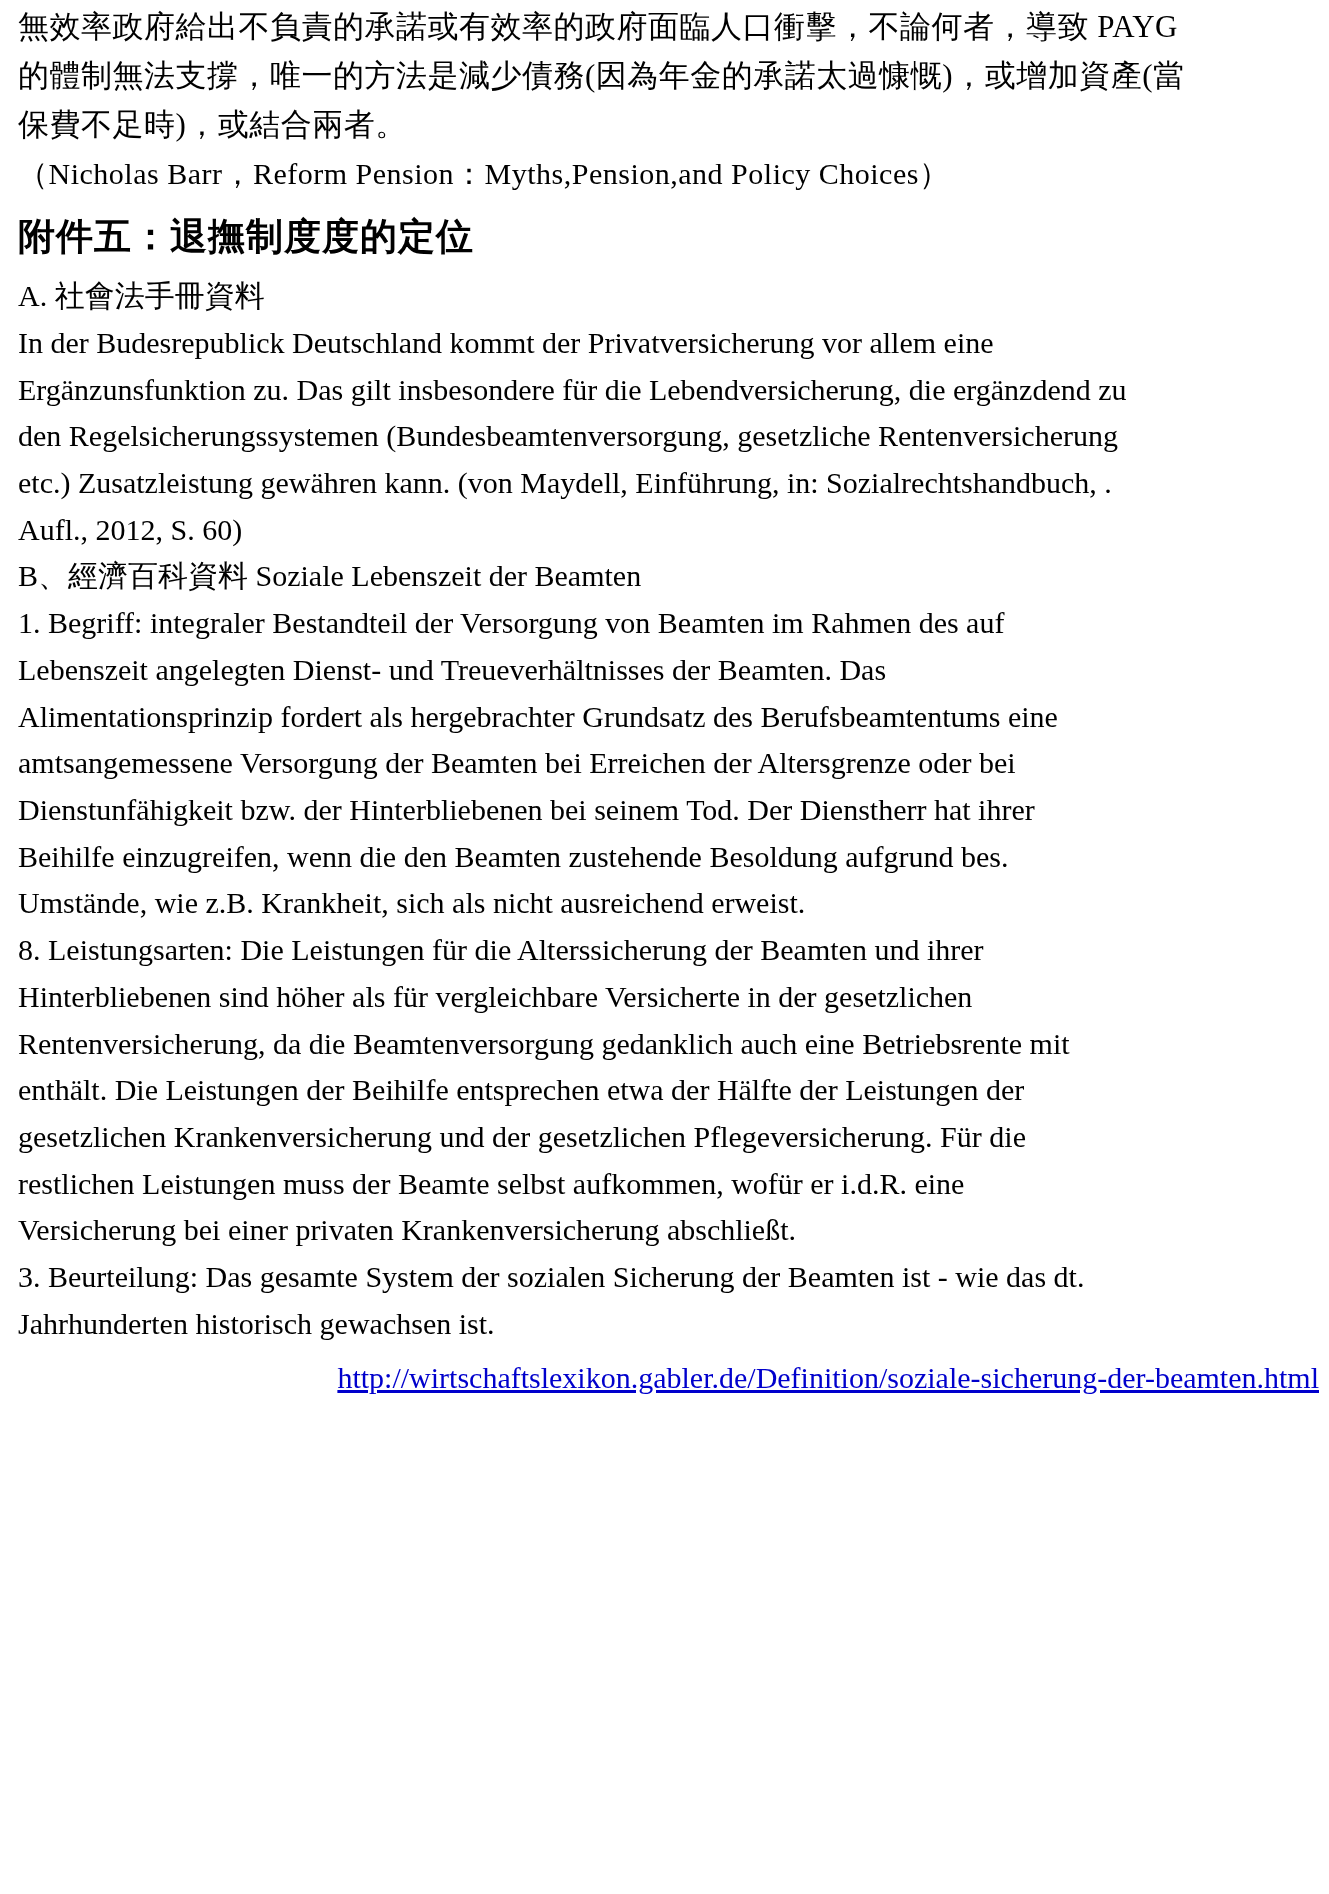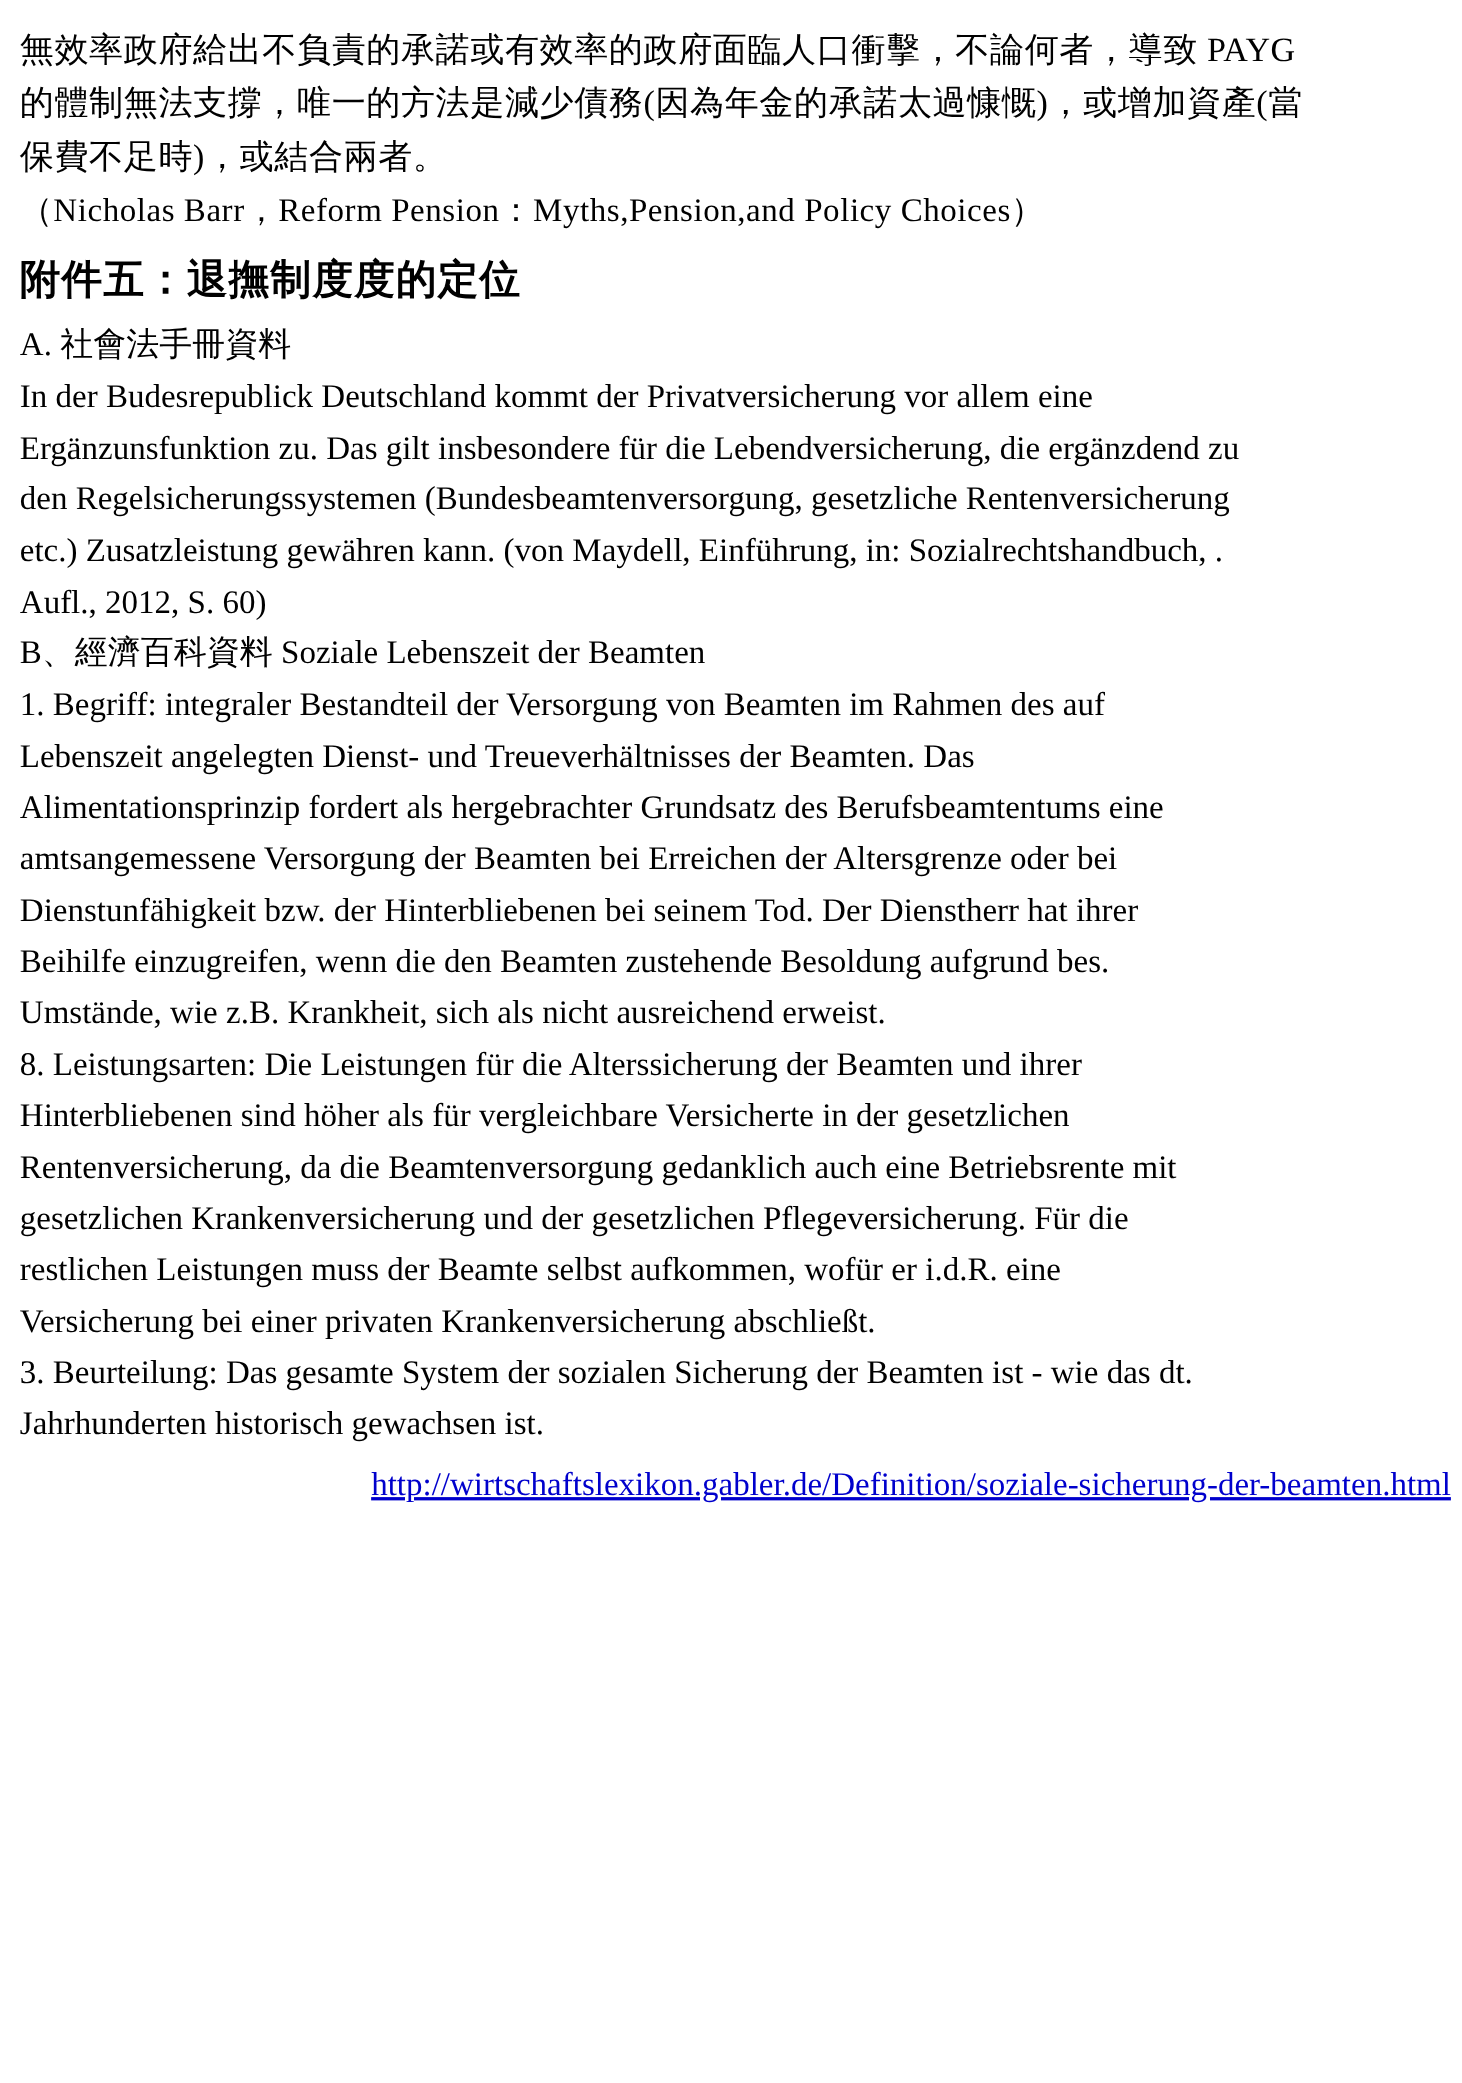--- a/index.html
+++ b/index.html
@@ -8,21 +8,21 @@
     background: #ffffff;
   }
   .page {
     position: relative;
     width: 1329px;
     height: 1894px;
     background: #ffffff;
     color: #000000;
     font-family: "Liberation Serif", "DejaVu Serif", serif;
     box-sizing: border-box;
-    padding: 20px 10px 0 18px;
+    padding: 2px 10px 0 18px;
     overflow: hidden;
   }
   .line-cjk {
     font-size: 31px;
     line-height: 49px;
     letter-spacing: 0.5px;
     white-space: pre;
   }
   .line-citation {
     font-size: 30px;
@@ -76,20 +76,21 @@
       <div class="line-body">1. Begriff: integraler Bestandteil der Versorgung von Beamten im Rahmen des auf</div>
       <div class="line-body">Lebenszeit angelegten Dienst- und Treueverhältnisses der Beamten. Das</div>
       <div class="line-body">Alimentationsprinzip fordert als hergebrachter Grundsatz des Berufsbeamtentums eine</div>
       <div class="line-body">amtsangemessene Versorgung der Beamten bei Erreichen der Altersgrenze oder bei</div>
       <div class="line-body">Dienstunfähigkeit bzw. der Hinterbliebenen bei seinem Tod. Der Dienstherr hat ihrer</div>
       <div class="line-body">Beihilfe einzugreifen, wenn die den Beamten zustehende Besoldung aufgrund bes.</div>
       <div class="line-body">Umstände, wie z.B. Krankheit, sich als nicht ausreichend erweist.</div>
       <div class="line-body">8. Leistungsarten: Die Leistungen für die Alterssicherung der Beamten und ihrer</div>
       <div class="line-body">Hinterbliebenen sind höher als für vergleichbare Versicherte in der gesetzlichen</div>
       <div class="line-body">Rentenversicherung, da die Beamtenversorgung gedanklich auch eine Betriebsrente mit</div>
+      <div class="line-body">enthält. Die Leistungen der Beihilfe entsprechen etwa der Hälfte der Leistungen der</div>
       <div class="line-body">gesetzlichen Krankenversicherung und der gesetzlichen Pflegeversicherung. Für die</div>
       <div class="line-body">restlichen Leistungen muss der Beamte selbst aufkommen, wofür er i.d.R. eine</div>
       <div class="line-body">Versicherung bei einer privaten Krankenversicherung abschließt.</div>
       <div class="line-body">3. Beurteilung: Das gesamte System der sozialen Sicherung der Beamten ist - wie das dt.</div>
       <div class="line-body">Jahrhunderten historisch gewachsen ist.</div>
       <div class="line-link"><a href="#">http://wirtschaftslexikon.gabler.de/Definition/soziale-sicherung-der-beamten.html</a></div>
     </div>
 </div>
 
 </body></html>

